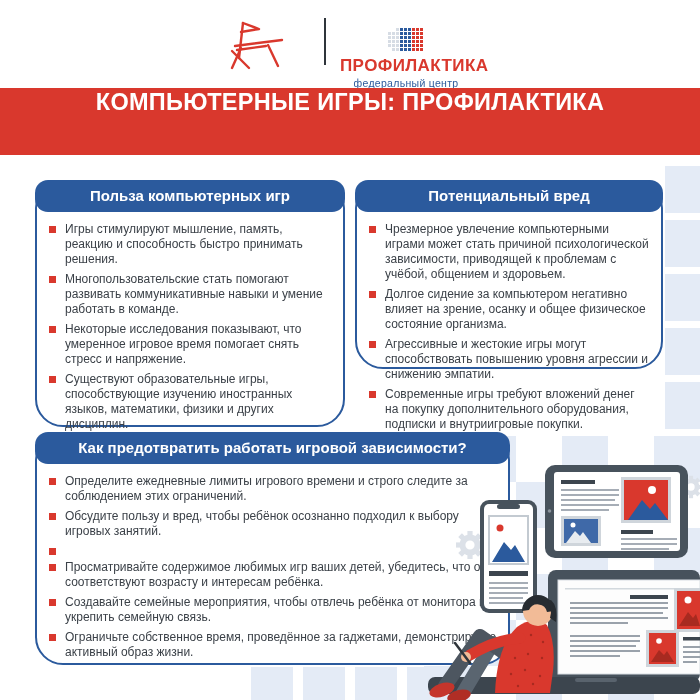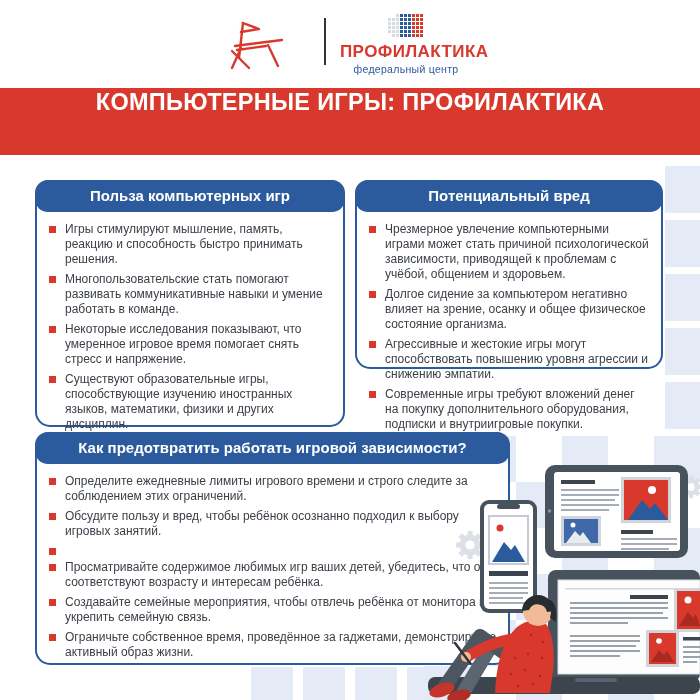--- a/index.html
+++ b/index.html
@@ -18,34 +18,34 @@
   }
   .bottom-blocks {
     position:absolute; left:251px; top:667px; width:212px; height:33px; z-index:0;
     background: repeating-linear-gradient(to right, #e4ebf6 0 42px, transparent 42px 52px);
   }
 
   
   .brand-row { position:absolute; left:0; top:0; width:700px; height:88px; z-index:1; }
   .chair-icon { position:absolute; left:228px; top:20px; }
   .brand-divider { position:absolute; left:324px; top:18px; width:2px; height:47px; background:#2f353b; }
-  .logo { position:absolute; left:340px; top:14px; width:132px; text-align:center; }
+  .logo { position:absolute; left:340px; top:28px; width:132px; text-align:center; }
   .logo-grid { display:block; margin:0 auto 3px auto; }
   .logo-title { color:#d9382d; font-weight:bold; font-size:17px; letter-spacing:0.4px; }
   .logo-subtitle { color:#2b5a9d; font-size:10.5px; margin-top:1px; letter-spacing:0.3px; }
 
   
   .banner {
     position:absolute; left:0; top:88px; width:700px; height:67px; background:#d9382d; z-index:1;
     color:#fff; font-weight:bold; font-size:23.5px; line-height:1.22; letter-spacing:0.3px;
     display:flex; flex-direction:column; align-items:center; justify-content:space-between; text-align:center;
   }
 
   
-  .card { position:absolute; background:#fff; border:2px solid #2b5a9d; border-radius:15px; z-index:1; }
+  .card { position:absolute; background:#fff; border:2px solid #2b5a9d; border-radius:28px; z-index:1; }
   .card-benefits  { left:35px;  top:180px; width:310px; height:247px; }
   .card-harm      { left:355px; top:180px; width:308px; height:189px; }
   .card-prevention{ left:35px;  top:432px; width:475px; height:233px; }
   .card-head {
     background:#2b5a9d; border-radius:13px; margin:-2px -2px 0 -2px;
     color:#fff; font-weight:bold; font-size:15px; text-align:center; padding:7px 8px 8px 8px;
   }
   .card-body { padding:10px 10px 6px 12px; list-style:none; }
   .bullet { display:flex; gap:9px; margin-bottom:5px; }
   .sq { flex:none; width:7px; height:7px; background:#d9382d; margin-top:4px; }

